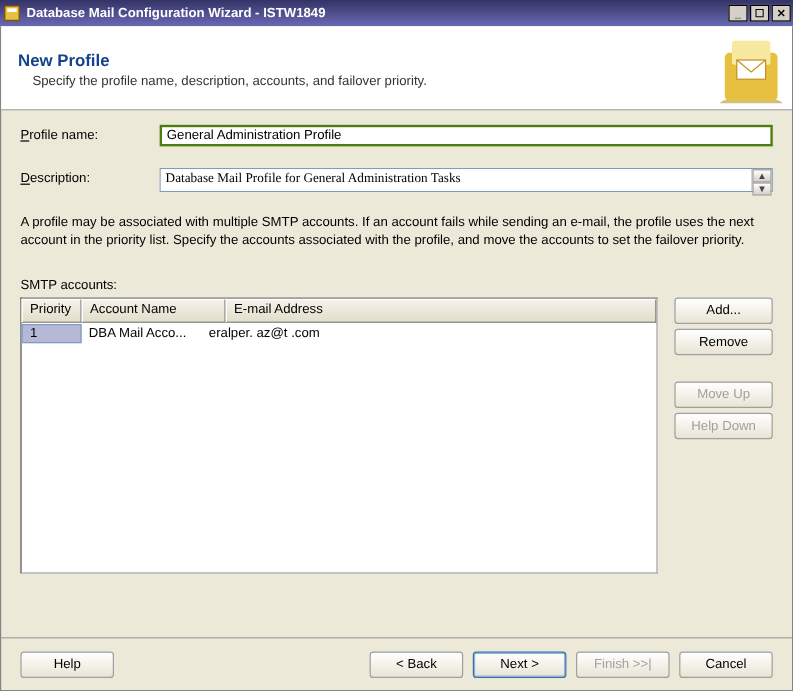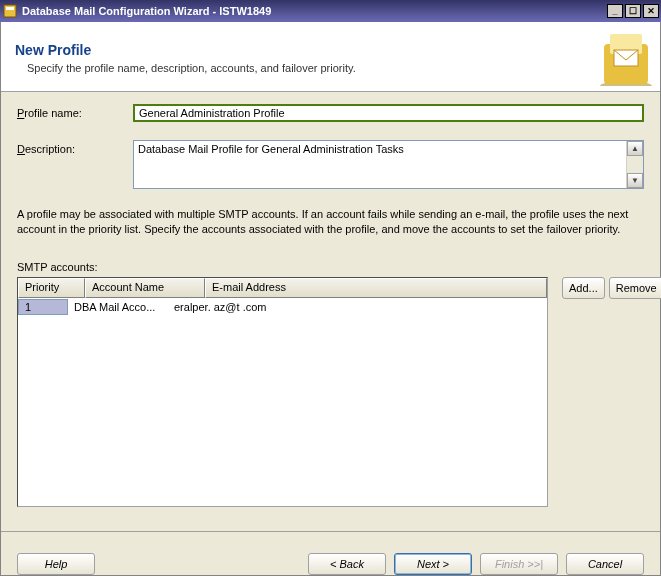--- a/index.html
+++ b/index.html
@@ -74,21 +74,22 @@
     background: #fff;
     font: inherit;
     padding: 2px 4px;
     height: 18px;
   }
   .textarea-wrap {
     flex:1;
     display:flex;
     border: 1px solid #7F9DB9;
     background:#fff;
-    height: 49px;
+    height: 20px;
+    font-family: Liberation Serif, serif;
   }
   .textarea-inner {
     flex:1;
     padding: 2px 4px;
     font: inherit;
     border:none;
     resize:none;
     outline:none;
   }
   .scroll-col {
@@ -118,48 +119,47 @@
     display:flex; flex-direction:column;
   }
   .table-head { display:flex; background: #ECE9D8; height: 20px; }
   .th {
     border: 1px solid;
     border-color: #fff #808080 #808080 #fff;
     padding: 2px 6px;
     font-size: 11px;
     background: linear-gradient(#F4F2EA,#E2DECB);
   }
-  .th.priority { width: 67px; }
+  .th.priority { width: 50px; }
   .th.account { width: 120px; }
   .th.email { flex:1; }
   .tr { display:flex; height: 18px; align-items:center; }
   .td { padding: 1px 6px; font-size: 11px; overflow:hidden; white-space:nowrap; text-overflow: ellipsis; }
   .td.priority { width: 50px; background: #B5B8D6; border:1px solid #7F9DB9; }
   .td.account { width: 100px; }
   .td.email { flex:1; }
-  .side-btns { width: 82px; display:flex; flex-direction:row; gap: 4px; }
+  .side-btns { width: 82px; display:flex; flex-direction:column; gap: 4px; }
   .side-btns .spacer { height: 14px; }
   .wbtn {
     height: 22px;
     border: 1px solid #A0A0A0;
     background: linear-gradient(#fff,#E8E4D4);
     font: inherit;
     cursor: pointer;
     border-radius: 3px;
   }
   .wbtn:disabled { color: #A0A0A0; cursor: default; }
   .footer {
     position: absolute;
     bottom: 0; left:0; right:0;
     height: 44px;
     border-top: 1px solid #A0A0A0;
-    display:flex; align-items:flex-end;
+    display:flex; align-items:center;
     padding: 0 16px;
     gap: 8px;
-    font-style: italic;
   }
   .footer .flex { flex:1; }
   .footer .wbtn { width: 78px; }
   .footer .wbtn.default { border: 1px solid #3A6EA5; box-shadow: 0 0 0 1px #8AB6E0 inset; }
 </style>
 </head>
 <body>
 
 <div class="titlebar">
   <span class="titlebar-icon">

